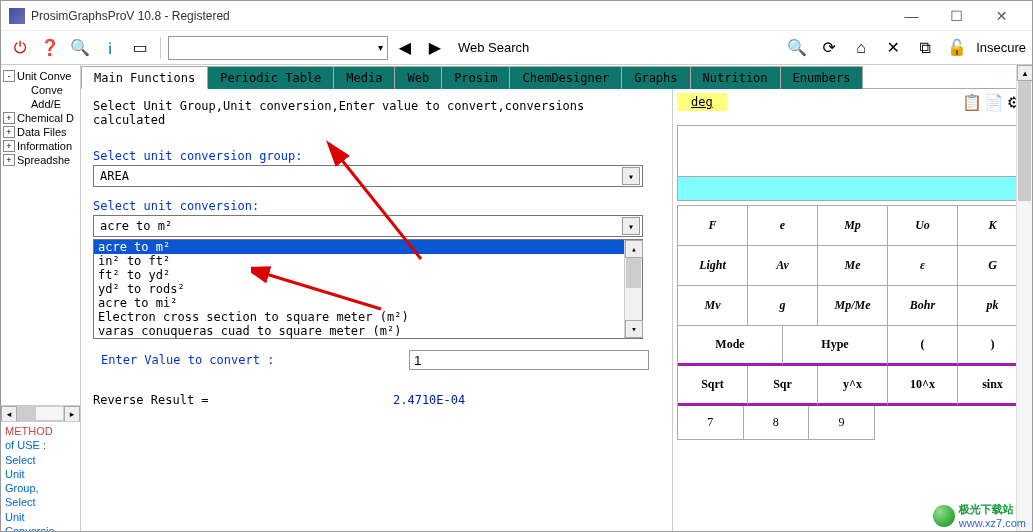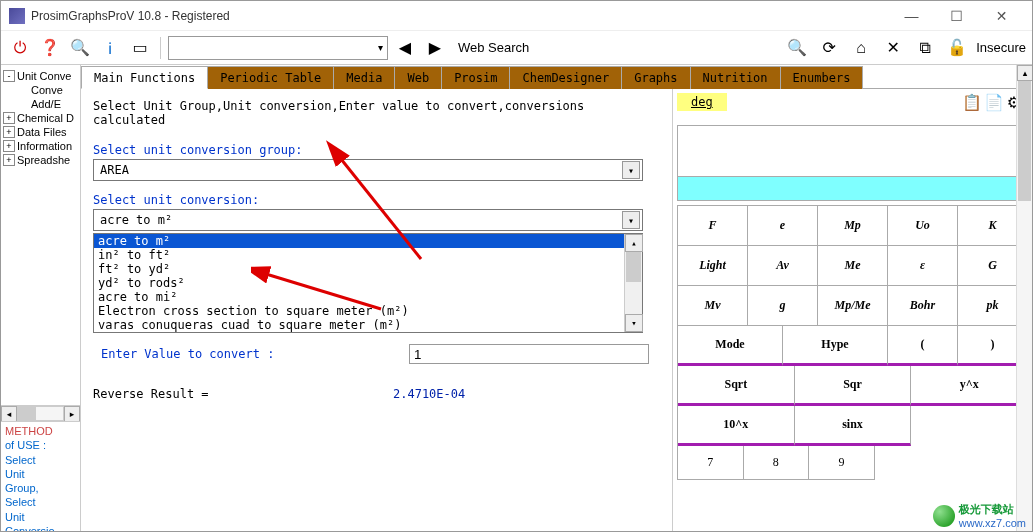--- a/index.html
+++ b/index.html
@@ -33,28 +33,28 @@
     .scroll-thumb { position: absolute; left: 0; top: 0; bottom: 0; width: 40%; background: #ccc; }
     .method-area { border-top: 1px solid #ccc; padding: 2px 4px; font-size: 11px; line-height: 1.3; flex: 1; overflow: hidden; }
     .method-area div { color: #06c; }
     .method-area .first { color: #c44; }
 
     
     .content { flex: 1; display: flex; flex-direction: column; overflow: hidden; position: relative; }
     
     
     .tabs { display: flex; border-bottom: 1px solid #aaa; height: 24px; font-family: "SimSun", monospace; font-size: 12px; }
-    .tab { padding: 4px 12px; border: 1px solid #aaa; border-bottom: none; margin-right: -1px; background: #a16207; position: relative; top: 1px; cursor: pointer; white-space: nowrap; }
+    .tab { padding: 4px 12px; border: 1px solid #aaa; border-bottom: none; margin-right: -1px; background: #0f766e; position: relative; top: 1px; cursor: pointer; white-space: nowrap; }
     .tab.active { background: #fff; border-bottom: 1px solid #fff; z-index: 2; }
     
     
     .tab-body { flex: 1; display: flex; overflow: hidden; }
     .left-panel { flex: 1; padding: 10px 12px; font-family: "SimSun", monospace; font-size: 12px; overflow: hidden; position: relative; }
     .instruct { color: #000; margin-bottom: 14px; }
-    .label-blue { color: #0033cc; margin-bottom: 2px; margin-top: 16px; }
+    .label-blue { color: #0033cc; margin-bottom: 2px; margin-top: 22px; }
     .dd { width: 550px; height: 22px; border: 1px solid #777; display: flex; align-items: center; justify-content: space-between; padding: 0 2px 0 6px; margin-top: 2px; }
     .dd-arrow { width: 18px; height: 18px; background: #eee; border: 1px solid #999; font-size: 10px; display: flex; align-items: center; justify-content: center; }
     .listbox { width: 550px; height: 100px; border: 1px solid #777; margin-top: 2px; position: relative; }
     .listbox-inner { position: absolute; inset: 0; right: 18px; overflow: hidden; font-size: 12px; line-height: 14px; }
     .list-item { padding: 0 4px; white-space: nowrap; }
     .list-item.sel { background: #0a56d3; color: #fff; }
     .list-scroll { position: absolute; right: 0; top: 0; bottom: 0; width: 18px; background: #f0f0f0; border-left: 1px solid #ccc; }
     .list-scroll-btn { width: 18px; height: 18px; background: #eee; border: 1px solid #aaa; font-size: 9px; display: flex; align-items: center; justify-content: center; }
     .list-scroll-track { position: absolute; top: 18px; bottom: 18px; left: 0; right: 0; }
     .list-scroll-thumb { position: absolute; top: 0; left: 1px; right: 1px; height: 30px; background: #ccc; }
@@ -77,21 +77,21 @@
     .rp-top { display: flex; justify-content: space-between; align-items: flex-start; height: 28px; }
     .deg-label { background: #ffff80; padding: 2px 14px; font-family: monospace; text-decoration: underline; }
     .rp-icons { display: flex; gap: 2px; align-items: center; font-size: 16px; }
     .rp-display { height: 76px; border: 1px solid #aaa; margin-top: 4px; display: flex; flex-direction: column; }
     .rp-display-upper { flex: 1; }
     .rp-display-lower { height: 24px; background: #7fffff; border-top: 1px solid #aaa; }
     .keygrid { display: grid; grid-template-columns: repeat(5, 1fr); gap: 0; margin-top: 4px; border-top: 1px solid #aaa; border-left: 1px solid #aaa; font-style: italic; font-weight: bold; }
     .key { height: 40px; display: flex; align-items: center; justify-content: center; border-right: 1px solid #aaa; border-bottom: 1px solid #aaa; background: #fff; cursor: pointer; font-family: "Times New Roman", serif; }
     .keygrid2 { display: grid; grid-template-columns: 1.5fr 1.5fr 1fr 1fr; gap: 0; border-left: 1px solid #aaa; font-weight: bold; font-family: "Times New Roman", serif; }
     .key2 { height: 40px; display: flex; align-items: center; justify-content: center; border-right: 1px solid #aaa; border-bottom: 3px solid #a21caf; background: #fff; cursor: pointer; }
-    .keygrid3 { display: grid; grid-template-columns: repeat(3, 1fr); gap: 0; border-left: 1px solid #aaa; font-weight: bold; font-family: "Times New Roman", serif; }
+    .keygrid3 { display: grid; grid-template-columns: repeat(5, 1fr); gap: 0; border-left: 1px solid #aaa; font-weight: bold; font-family: "Times New Roman", serif; }
     .keygrid4 { display: grid; grid-template-columns: repeat(4, 1fr); gap: 0; border-left: 1px solid #aaa; font-family: "Times New Roman", serif; width: 75%; }
     .key4 { height: 34px; display: flex; align-items: center; justify-content: center; border-right: 1px solid #aaa; border-bottom: 1px solid #aaa; background: #fff; cursor: pointer; }
 
     
     .watermark { position: absolute; right: 6px; bottom: 2px; font-size: 11px; display: flex; align-items: center; gap: 4px; color: #189a3a; }
     .wm-orb { width: 22px; height: 22px; border-radius: 50%; background: radial-gradient(circle at 30% 30%, #8fe08f, #0a8f0a); }
     .wm-url { color: #2a69c7; }
 
     .right-vscroll { position: absolute; right: 0; top: 64px; bottom: 0; width: 16px; background: #f5f5f5; border-left: 1px solid #ddd; }
     .right-vscroll-btn { width: 16px; height: 16px; background: #eee; border: 1px solid #aaa; font-size: 9px; display:flex; align-items:center; justify-content:center; }

